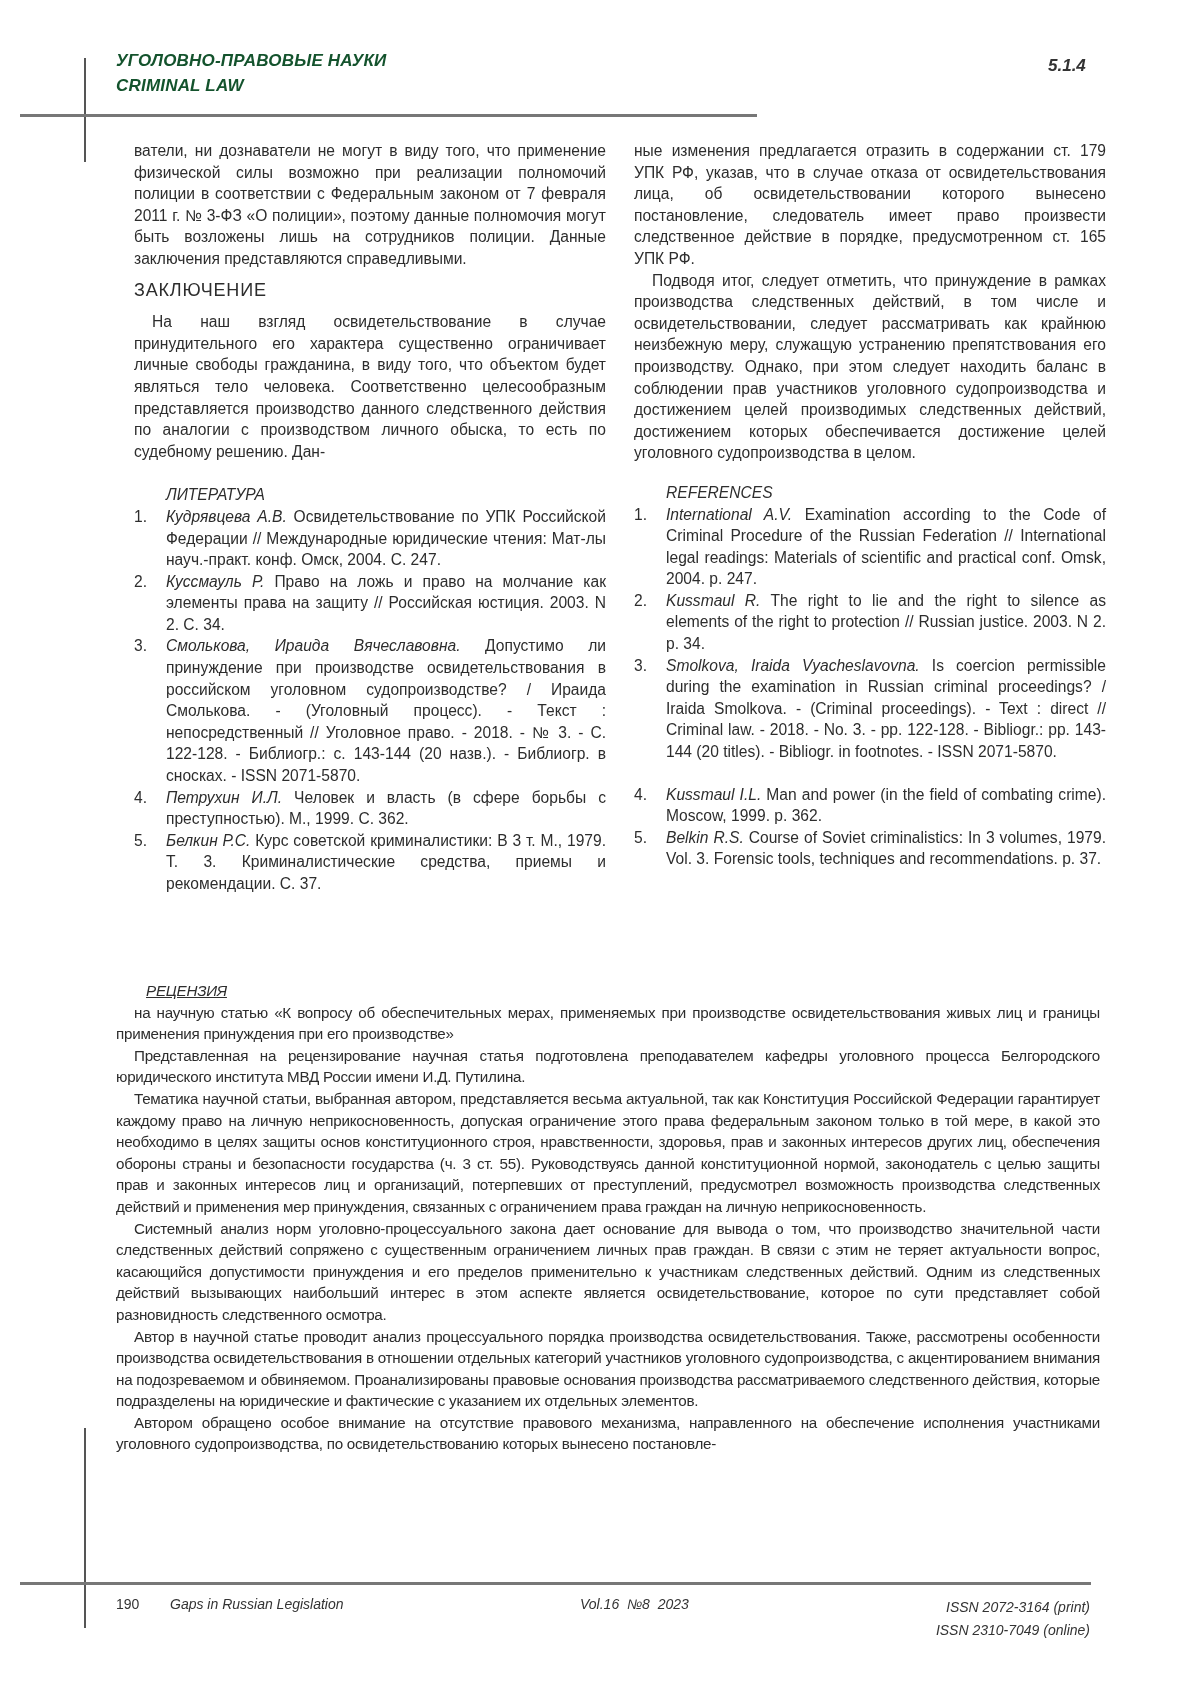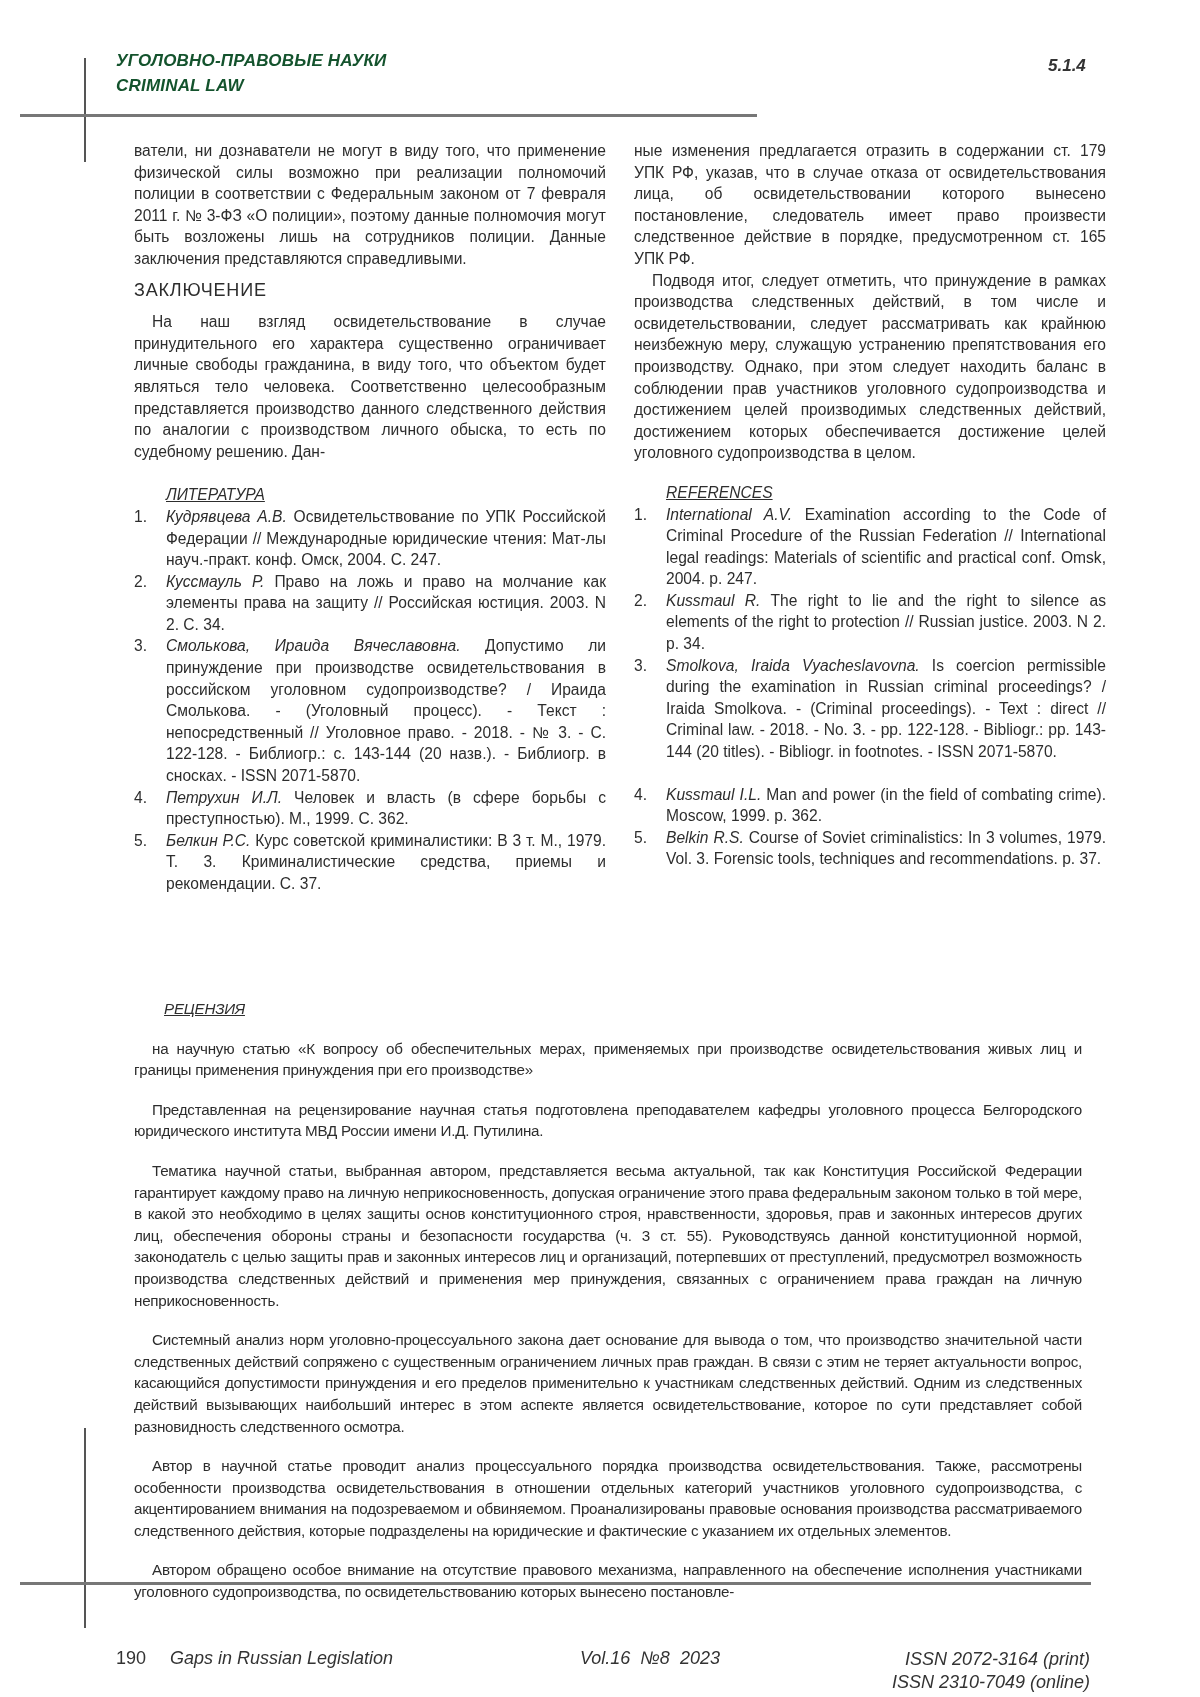--- a/index.html
+++ b/index.html
@@ -9,31 +9,31 @@
   .vline { position: absolute; left: 84px; width: 1.5px; background: #555; }
   .hrule { position: absolute; height: 3px; background: #777; }
   .hdr { position: absolute; left: 116px; top: 48px; font-style: italic; font-weight: bold;
          font-size: 17px; line-height: 25px; color: #14532d; letter-spacing: 0.2px; }
   .hdr-code { position: absolute; left: 1048px; top: 56px; font-style: italic; font-weight: bold;
               font-size: 17px; color: #333; }
   .col { position: absolute; width: 472px; font-size: 15.6px; line-height: 21.6px; text-align: justify; color: #2d2d2d; margin-left: 18px; }
   .col p { margin: 0; }
   .indent { text-indent: 18px; }
   .section-heading { font-size: 18px; letter-spacing: 0.8px; margin: 10px 0 10px 0 !important; text-align: left; }
-  .ref-title { font-style: italic; text-decoration: underline; padding-left: 32px; margin-top: 0; }
+  .ref-title { font-style: italic; padding-left: 32px; margin-top: 0; }
   .ref-list { list-style: none; margin: 0; padding: 0; }
   .ref-item { display: flex; }
   .ref-num { width: 32px; flex: 0 0 32px; }
   .ref-text { flex: 1; text-align: justify; }
   .ref-author { font-style: italic; }
   .review { position: absolute; left: 116px; top: 980px; width: 984px; font-size: 15.2px; line-height: 21.6px;
             text-align: justify; color: #2d2d2d; letter-spacing: -0.25px; }
-  .review p { margin: 18px; }
+  .review p { margin: 0; }
   .review-title { font-style: italic; text-decoration: underline; padding-left: 30px; }
-  .footer { position: absolute; top: 1648px; font-style: italic; font-size: 18px; color: #333; }
+  .footer { position: absolute; top: 1596px; font-style: italic; font-size: 14px; color: #333; }
 </style>
 </head>
 <body>
 
 <div class="page">
 
   <div class="vline" style="top:58px;height:104px;"></div>
   <div class="hrule" style="left:20px;top:114px;width:737px;"></div>
   <div class="vline" style="top:1428px;height:200px;"></div>
   <div class="hrule" style="left:20px;top:1582px;width:1071px;"></div>

